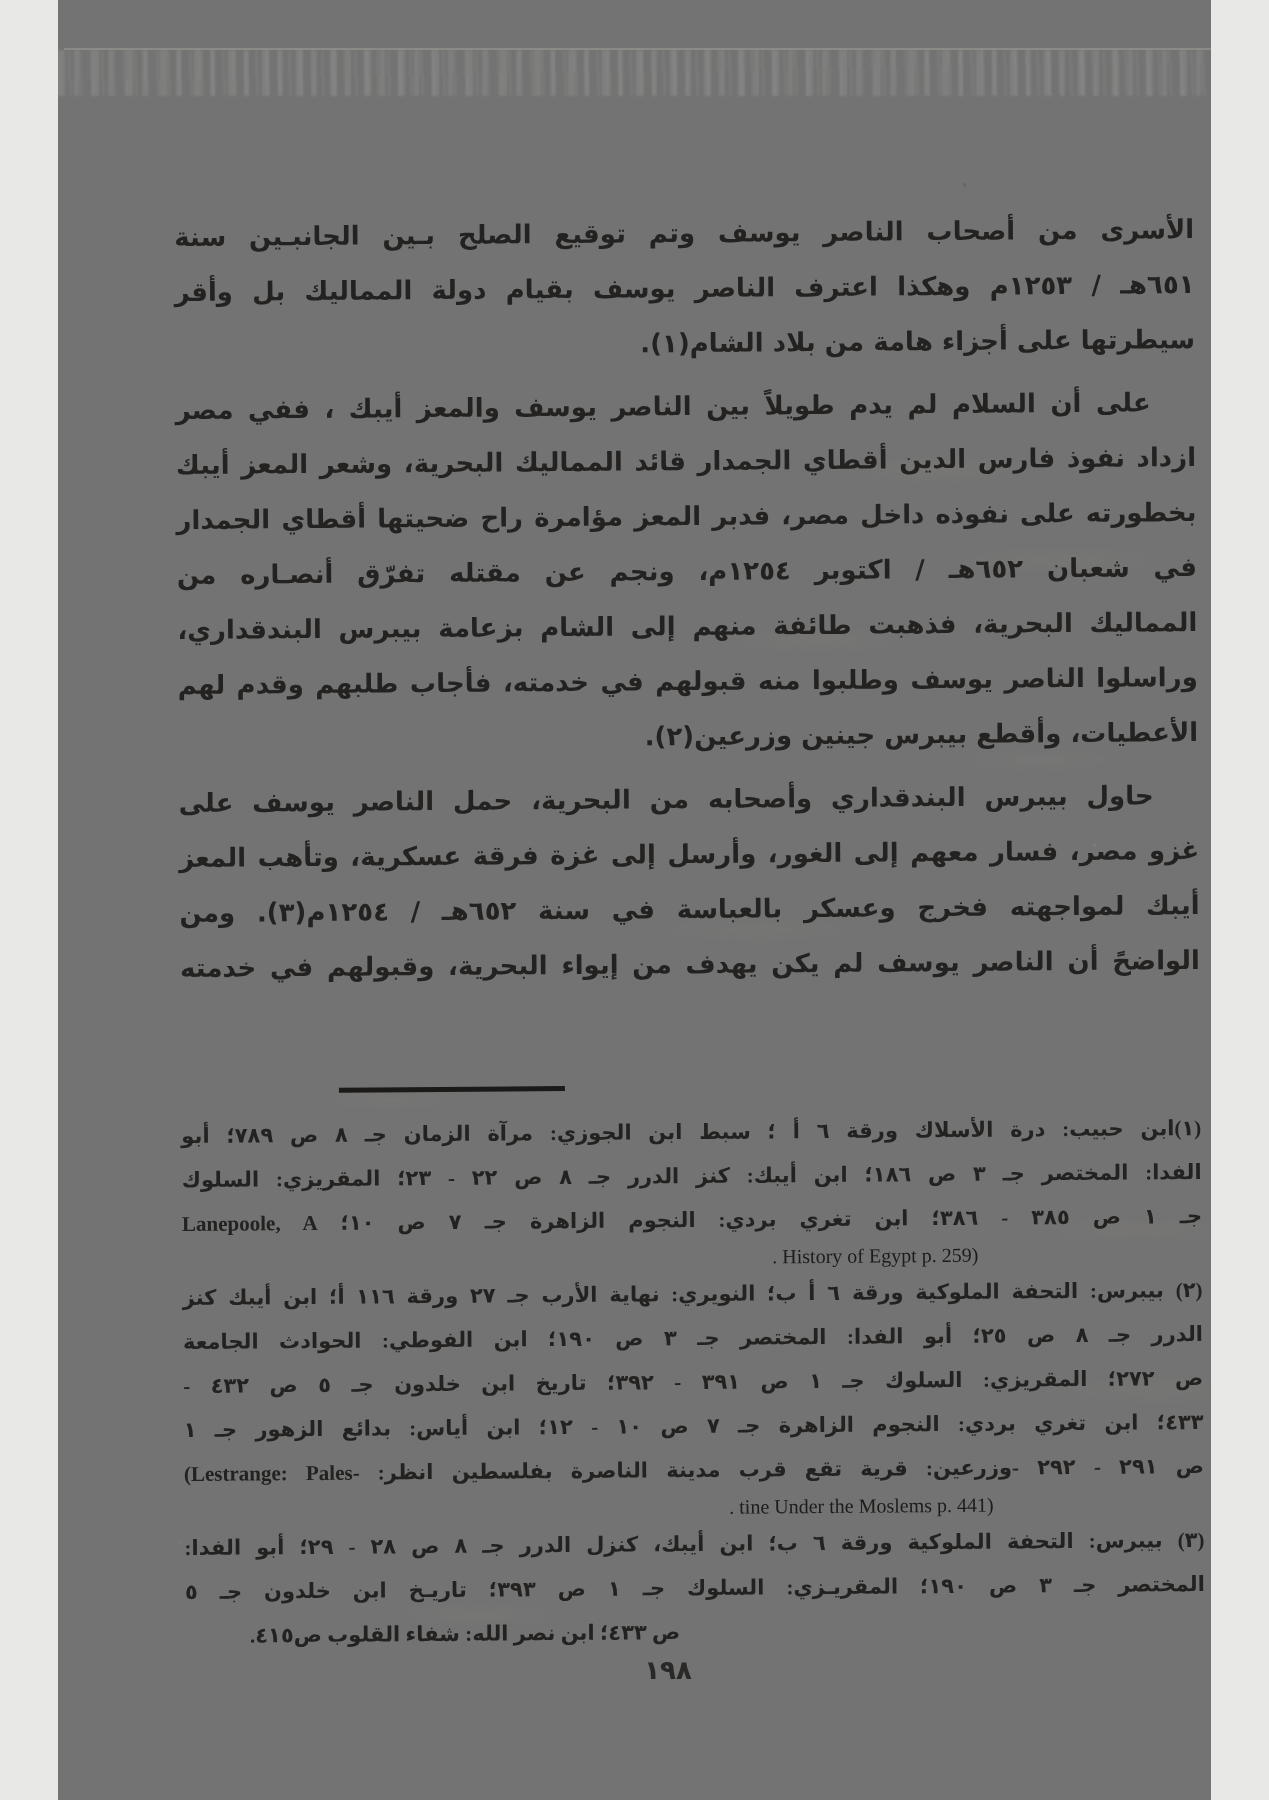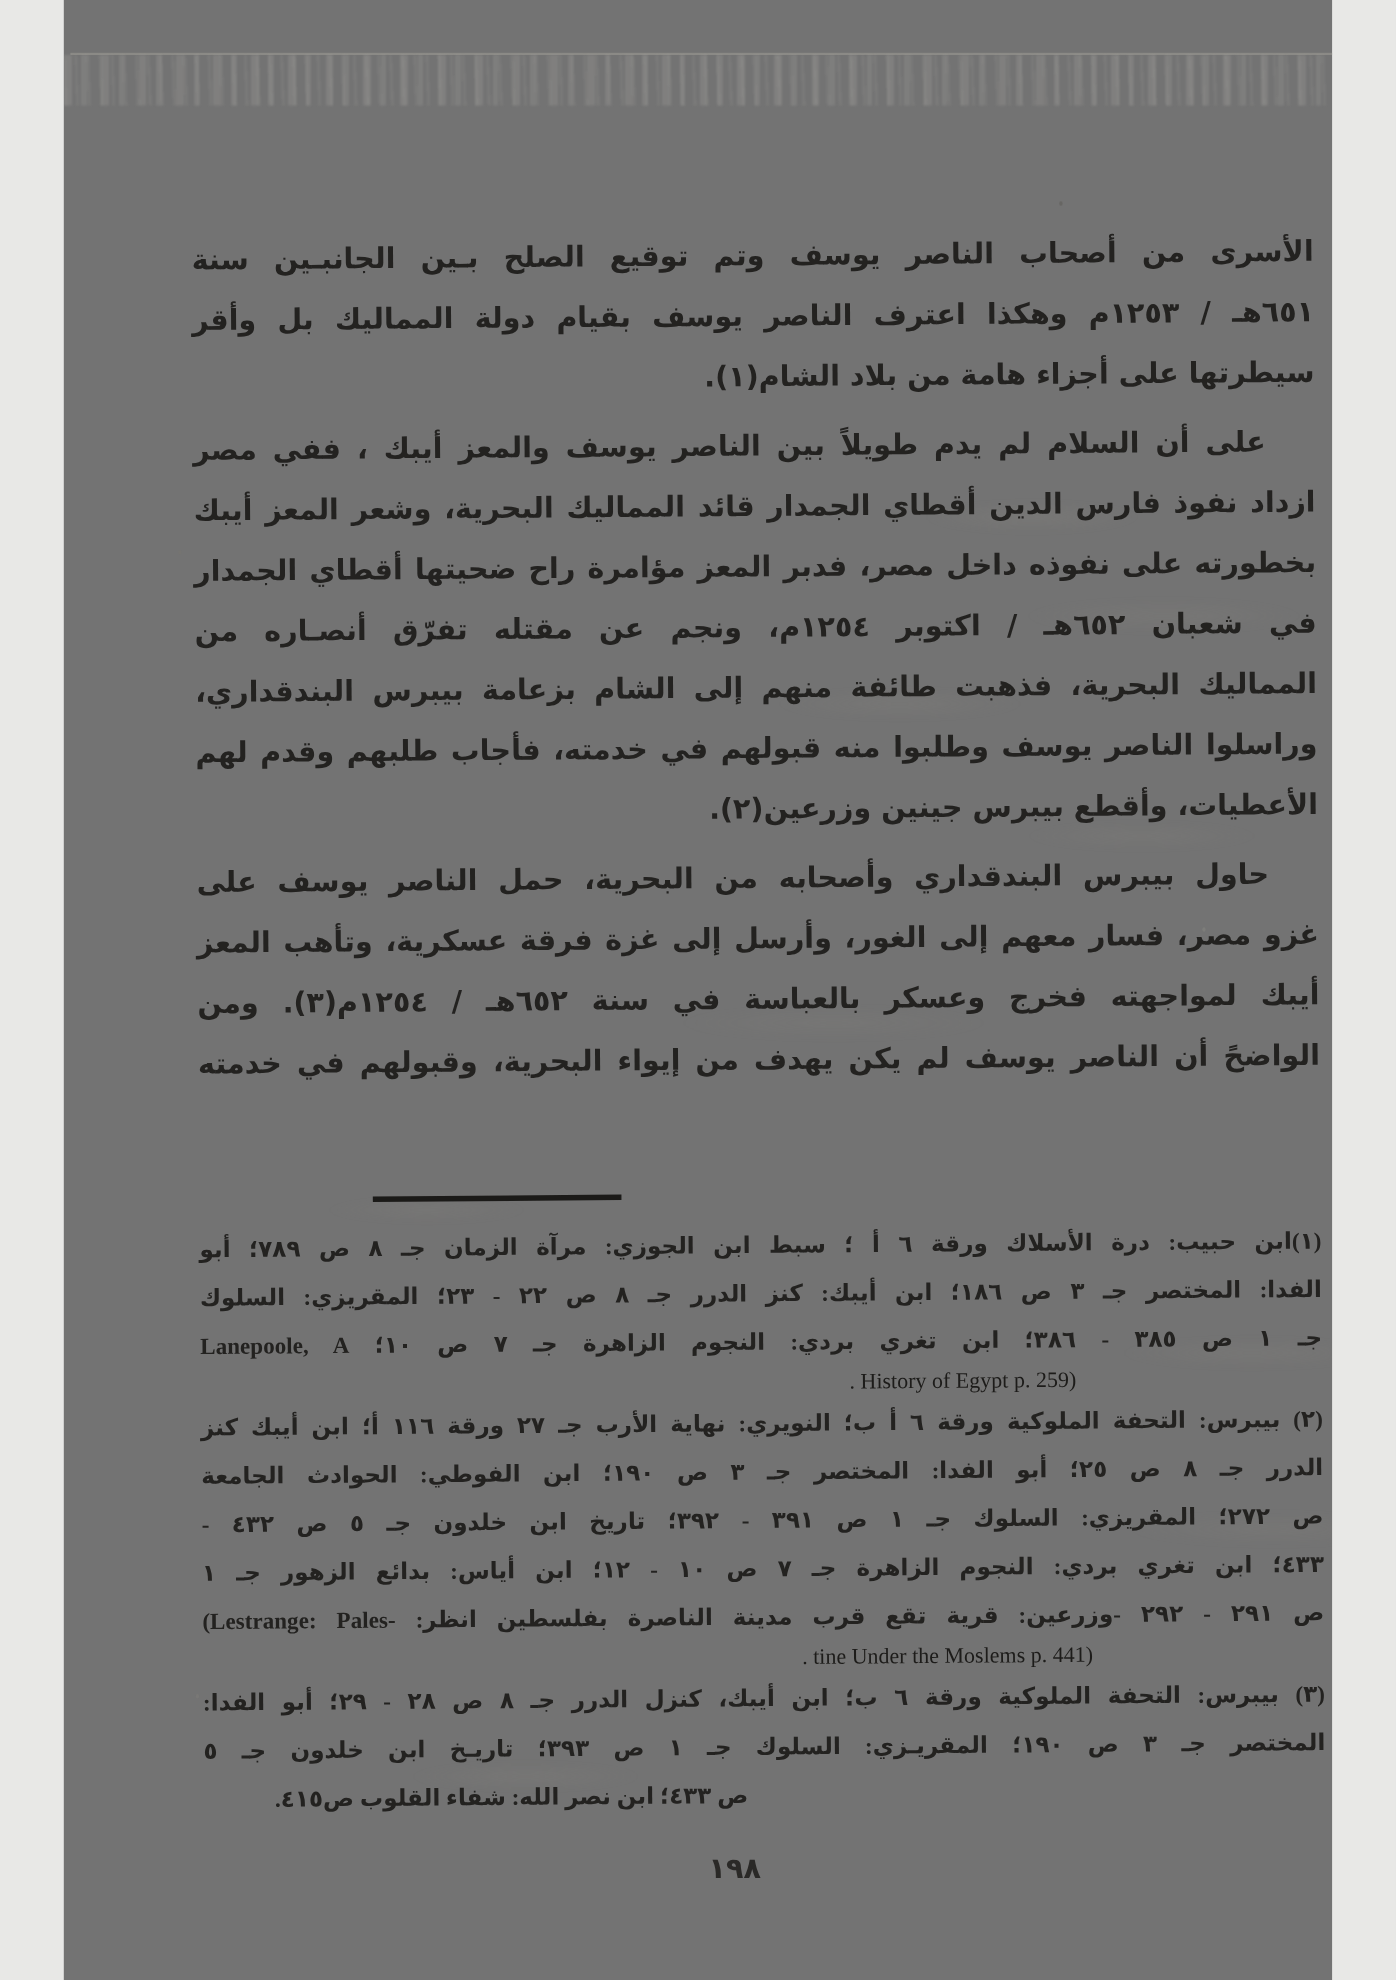--- a/index.html
+++ b/index.html
@@ -67,21 +67,20 @@
     direction:ltr;font-family:"Liberation Serif",serif;font-weight:normal;
     font-size:20px;line-height:30px;height:30px;text-align:left;
     color:#1d1c1a;
   }
   .en.f1{padding-left:590px;}
   .en.f2{padding-left:545px;}
   .page-number{
     position:absolute;top:1655px;left:550px;width:120px;
     text-align:center;font-size:26px;font-weight:bold;color:#2a2927;
     direction:rtl;
-    margin-top:29px;
   }
 </style>
 </head>
 <body>
 
 <div class="page">
 
   <div class="scan-topline"></div>
   <div class="scan-rightline"></div>
   <div class="scan-band"></div>

